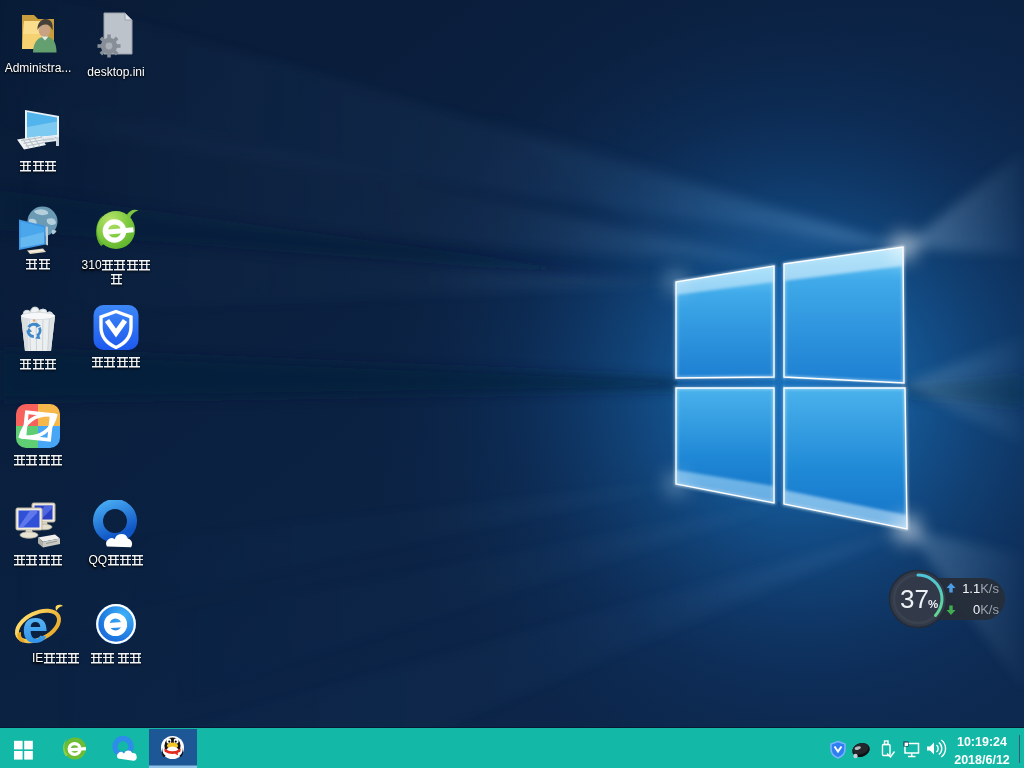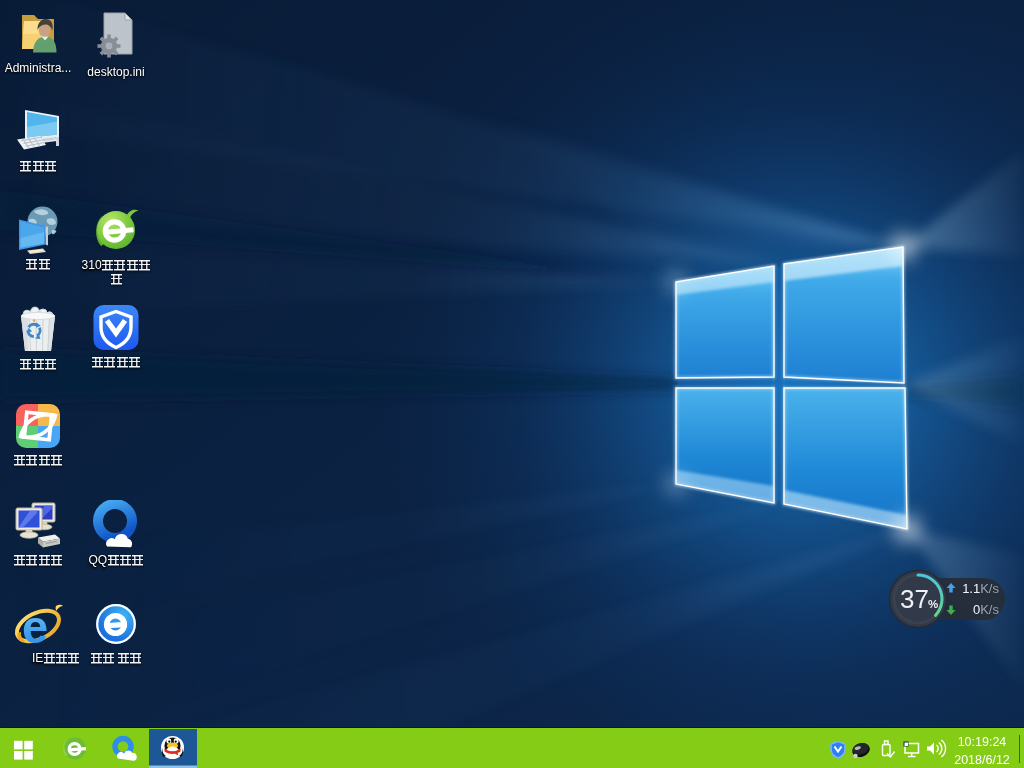--- a/index.html
+++ b/index.html
@@ -12,21 +12,21 @@
 .z{display:inline-block;width:11px;height:11.5px;margin:0 .6px;vertical-align:-1.5px;
 background-image:
  linear-gradient(rgba(255,255,255,.95),rgba(255,255,255,.95)),
  linear-gradient(rgba(255,255,255,.9),rgba(255,255,255,.9)),
  linear-gradient(rgba(255,255,255,.95),rgba(255,255,255,.95)),
  linear-gradient(rgba(255,255,255,.85),rgba(255,255,255,.85)),
  linear-gradient(rgba(255,255,255,.85),rgba(255,255,255,.85));
 background-size:11px 1.5px,11px 1.4px,11px 1.5px,1.5px 10px,1.5px 10px;
 background-position:0 .7px,0 5.1px,0 9.8px,2.4px 1px,7.1px 1px;
 background-repeat:no-repeat;}
-#taskbar{position:absolute;left:0;top:727px;width:1024px;height:41px;background:#84cc16;z-index:5;border-top:1px solid #071a33;box-sizing:border-box;}
+#taskbar{position:absolute;left:0;top:727px;width:1024px;height:41px;background:#14b8a6;z-index:5;border-top:1px solid #071a33;box-sizing:border-box;font-weight:bold;}
 #widget{position:absolute;z-index:3;}
 </style>
 </head>
 <body>
 <svg id="wall" width="1024" height="768" viewBox="0 0 1024 768">
 <defs>
 <linearGradient id="base" x1="0" y1="0" x2="1" y2="1">
 <stop offset="0" stop-color="#091b36"></stop>
 <stop offset=".5" stop-color="#0b2243"></stop>
 <stop offset="1" stop-color="#0d284e"></stop>

